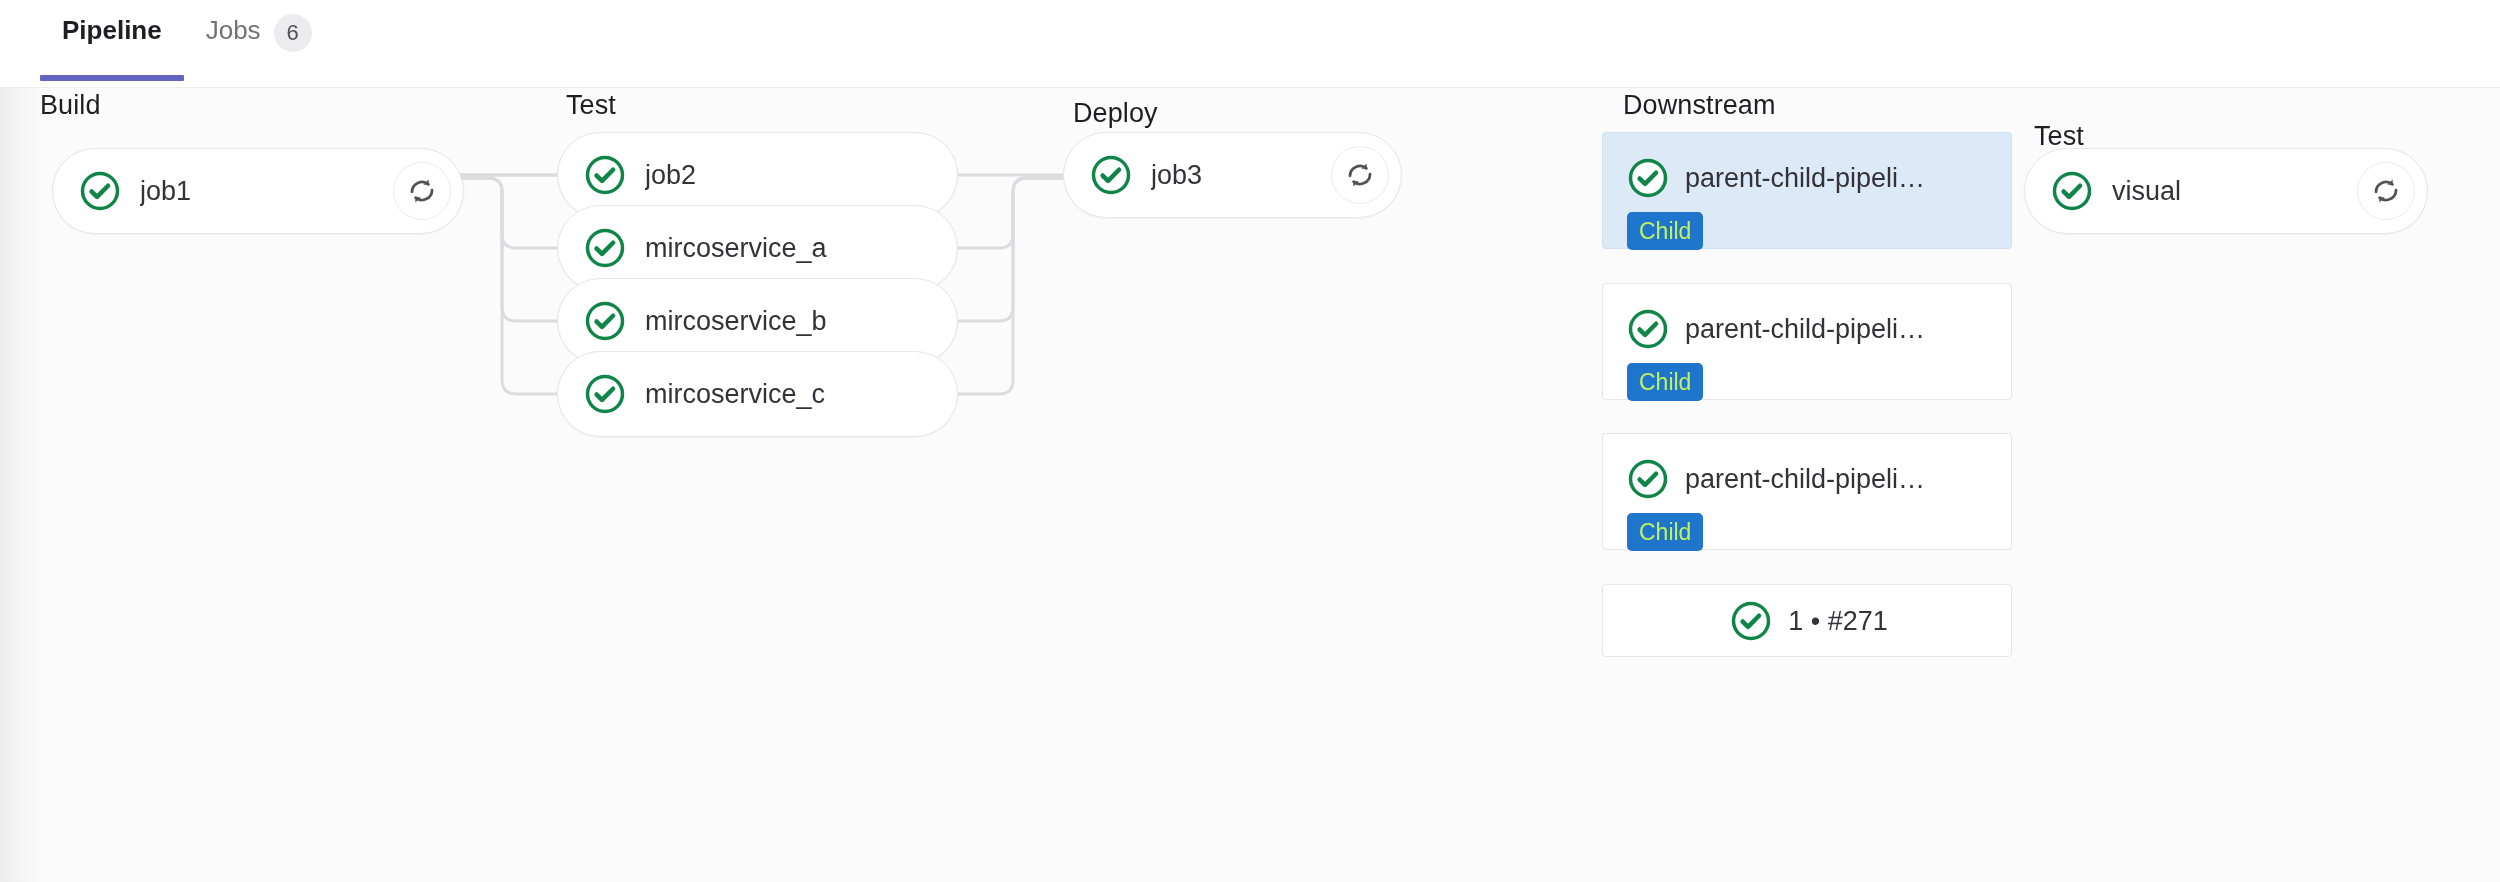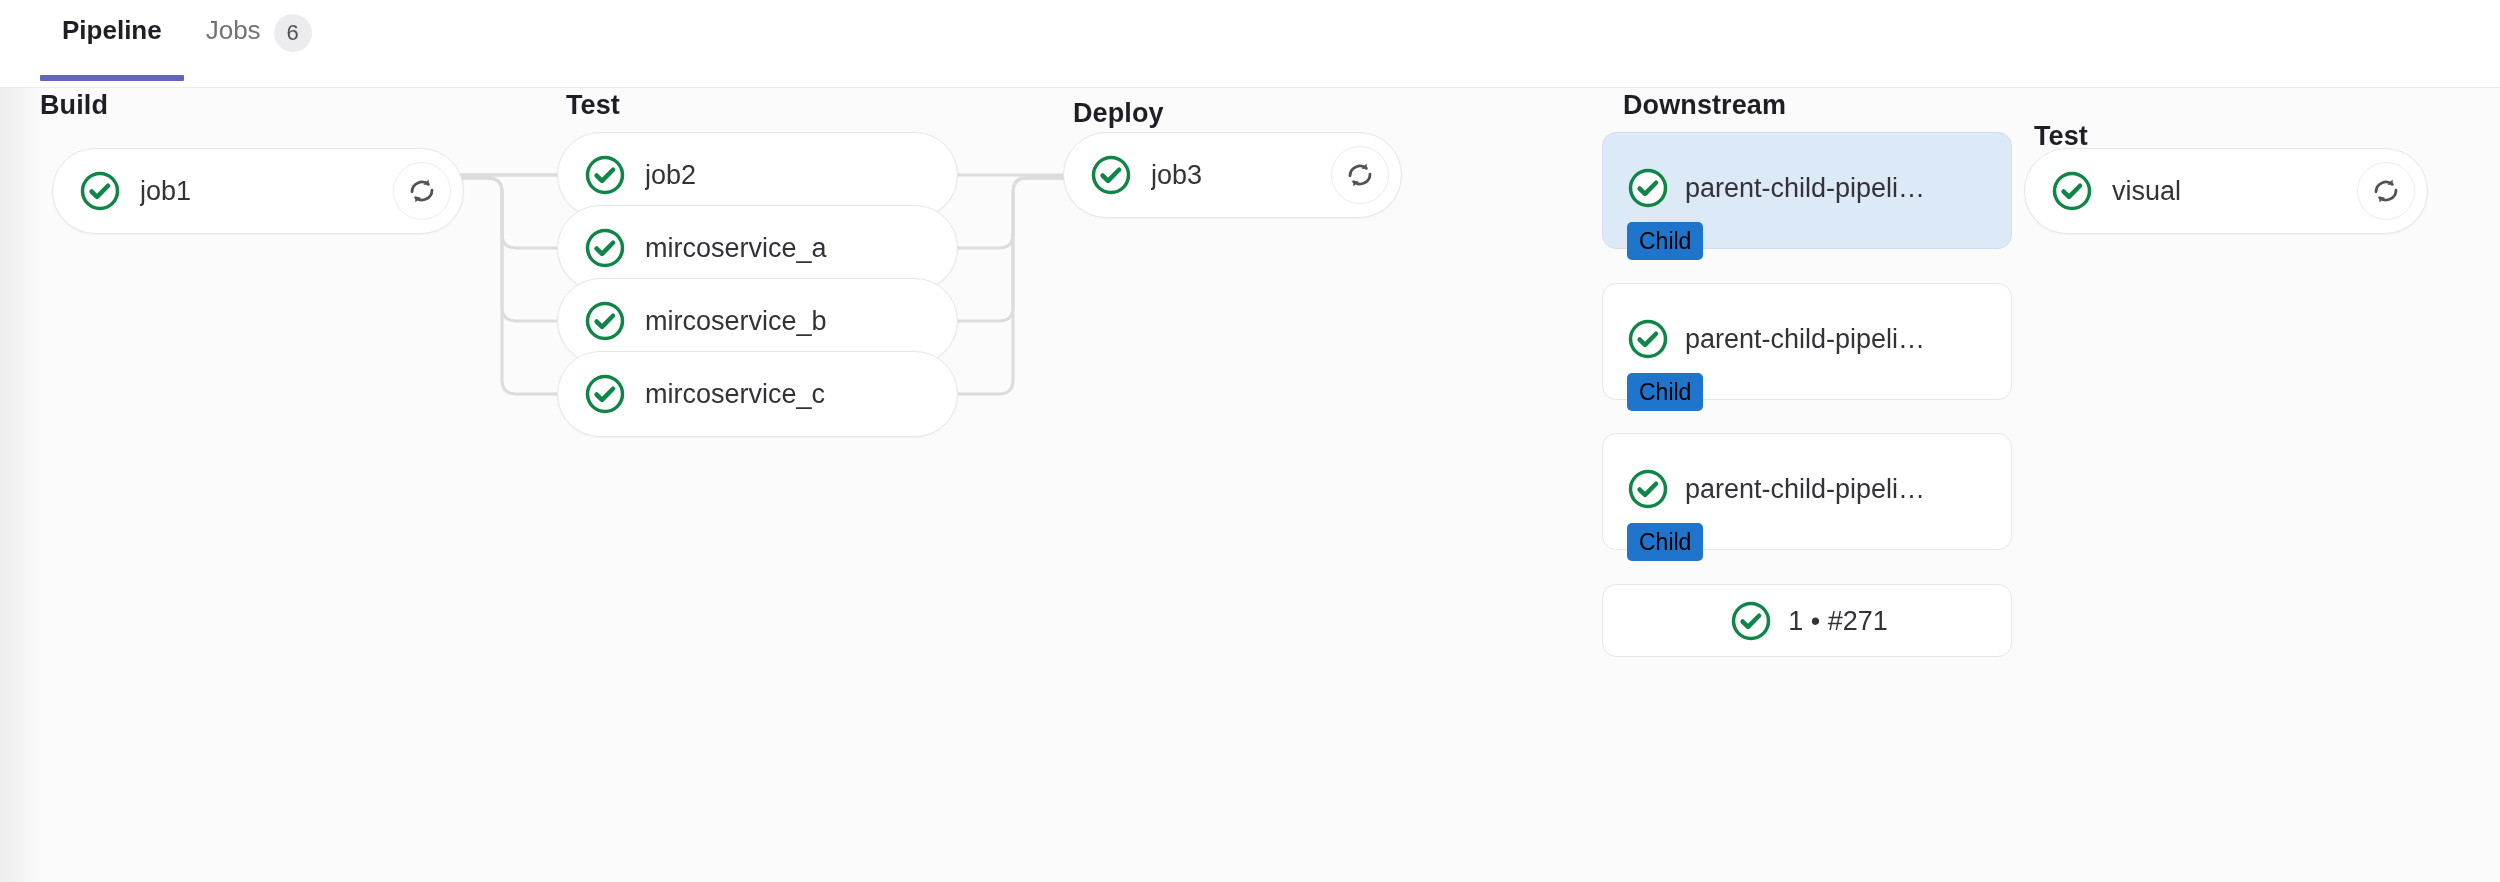--- a/index.html
+++ b/index.html
@@ -103,21 +103,21 @@
     top: 0; left: 0;
     width: 2500px;
     height: 794px;
     z-index: 1;
     pointer-events: none;
   }
 
   .stage-title {
     position: absolute;
     font-size: 27px;
-    font-weight: bold;
+    font-weight: normal;
     color: #1f1e24;
     line-height: 34px;
     letter-spacing: 0.1px;
     white-space: nowrap;
     z-index: 5;
     text-align: center;
   }
 
   
   .job {
@@ -160,24 +160,24 @@
     align-items: center;
     justify-content: center;
     cursor: pointer;
   }
 
   
   .ds-card {
     position: absolute;
     background: #ffffff;
     border: 1px solid #e6e6e8;
-    border-radius: 14px;
+    border-radius: 4px;
     z-index: 10;
     cursor: pointer;
-    padding: 34px 20px 20px 24px;
+    padding: 24px 20px 20px 24px;
   }
   .ds-card.selected {
     background: #dce9f6;
     border-color: #cfdff0;
   }
   .ds-row {
     display: flex;
     align-items: center;
   }
   .ds-row .ico {
@@ -193,21 +193,21 @@
     overflow: hidden;
   }
   .ds-badge {
     display: inline-flex;
     align-items: center;
     margin-top: 13px;
     height: 38px;
     padding: 0 12px;
     border-radius: 5px;
     background: #1f75cb;
-    color: #000000;
+    color: #bef264;
     font-size: 23px;
     line-height: 38px;
     font-weight: normal;
   }
   .ds-card.compact { padding-bottom: 22px; }
 </style>
 </head>
 <body>
 
 <div class="tabbar">

